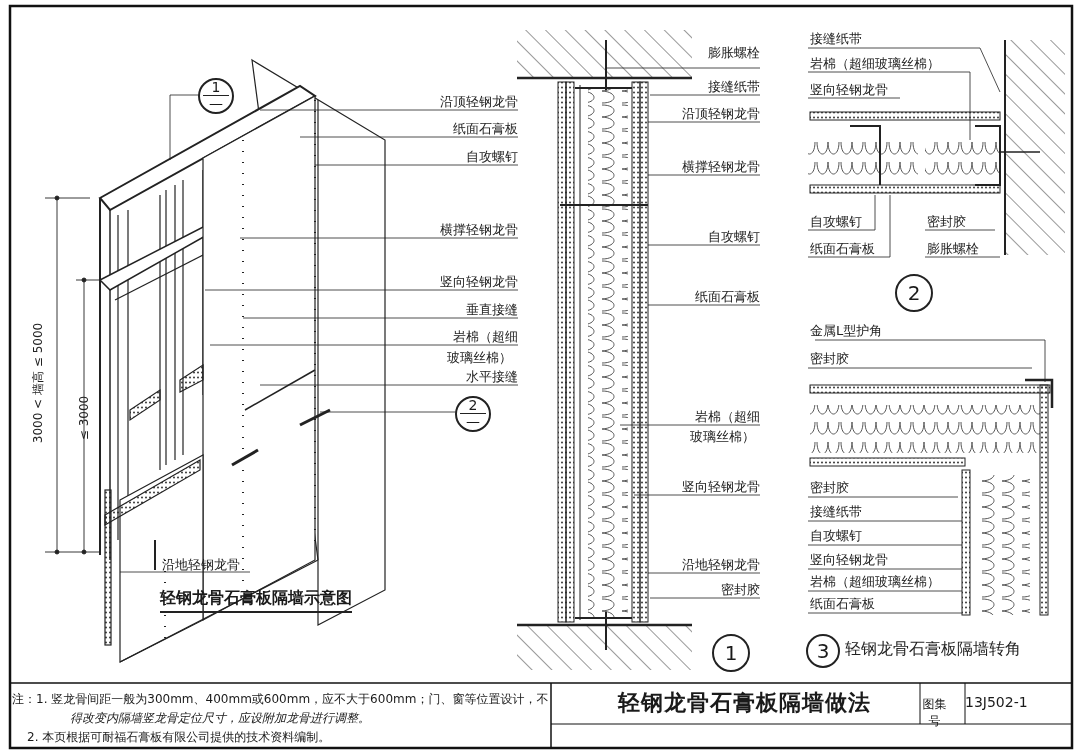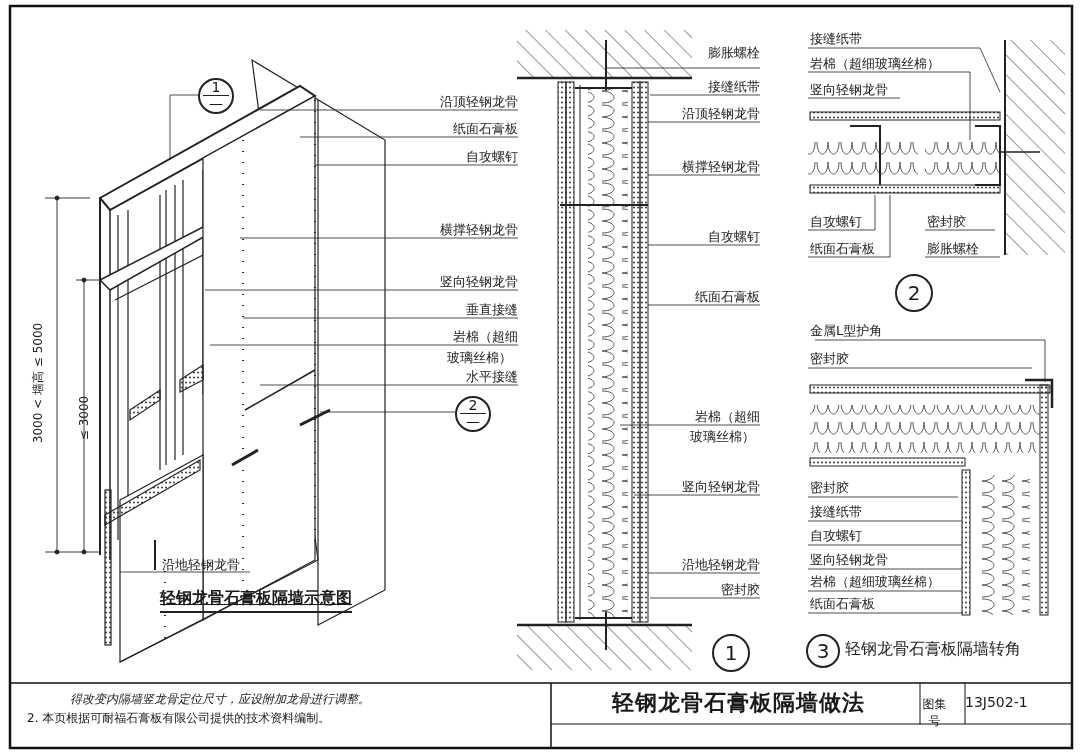--- a/index.html
+++ b/index.html
@@ -204,21 +204,21 @@
     <div style="border-top:1px solid #222;margin:0 3px;">—</div>
   </div>
   <div class="circ" style="left:455px;top:396px;width:32px;height:32px;line-height:15px;font-size:14px;">
     <div>2</div>
     <div style="border-top:1px solid #222;margin:0 3px;">—</div>
   </div>
 
   <div class="lbl" style="left:-62px;top:375px;transform:rotate(-90deg);width:200px;text-align:center;font-size:12px;">3000 &lt; 墙高 ≤ 5000</div>
   <div class="lbl" style="left:34px;top:410px;transform:rotate(-90deg);width:100px;text-align:center;font-size:12px;">≤ 3000</div>
 
-  <div class="sub-title" style="left:160px;top:588px;text-decoration:underline;">轻钢龙骨石膏板隔墙示意图</div>
+  <div class="sub-title" style="left:160px;top:588px;">轻钢龙骨石膏板隔墙示意图</div>
 </div>
 
 <div>
   <div class="lbl r" style="left:640px;top:45px;width:120px;">膨胀螺栓</div>
   <div class="lbl r" style="left:640px;top:79px;width:120px;">接缝纸带</div>
   <div class="lbl r" style="left:640px;top:106px;width:120px;">沿顶轻钢龙骨</div>
   <div class="lbl r" style="left:640px;top:159px;width:120px;">横撑轻钢龙骨</div>
   <div class="lbl r" style="left:640px;top:229px;width:120px;">自攻螺钉</div>
   <div class="lbl r" style="left:640px;top:289px;width:120px;">纸面石膏板</div>
   <div class="lbl r" style="left:640px;top:409px;width:120px;">岩棉（超细</div>
@@ -247,19 +247,20 @@
   <div class="lbl" style="left:810px;top:504px;">接缝纸带</div>
   <div class="lbl" style="left:810px;top:528px;">自攻螺钉</div>
   <div class="lbl" style="left:810px;top:552px;">竖向轻钢龙骨</div>
   <div class="lbl" style="left:810px;top:574px;">岩棉（超细玻璃丝棉）</div>
   <div class="lbl" style="left:810px;top:596px;">纸面石膏板</div>
   <div class="circ" style="left:806px;top:634px;width:30px;height:30px;line-height:30px;">3</div>
   <div class="lbl" style="left:845px;top:638px;font-size:16px;font-weight:normal;line-height:22px;">轻钢龙骨石膏板隔墙转角</div>
 </div>
 
 <div class="notes">
+  <div>注：1. 竖龙骨间距一般为300mm、400mm或600mm，应不大于600mm；门、窗等位置设计，不</div>
   <div style="padding-left:58px;font-style:italic;">得改变内隔墙竖龙骨定位尺寸，应设附加龙骨进行调整。</div>
   <div style="padding-left:15px;">2. 本页根据可耐福石膏板有限公司提供的技术资料编制。</div>
 </div>
 
-<div class="title-main" style="left:569px;top:688px;width:339px;text-align:center;">轻钢龙骨石膏板隔墙做法</div>
+<div class="title-main" style="left:551px;top:688px;width:339px;text-align:center;padding-left:24px;">轻钢龙骨石膏板隔墙做法</div>
 <div class="tb" style="left:920px;top:696px;width:29px;text-align:center;font-size:12px;">图集号</div>
 <div class="tb" style="left:965px;top:694px;width:121px;text-align:left;font-size:14px;">13J502-1</div>
 
 </body></html>

